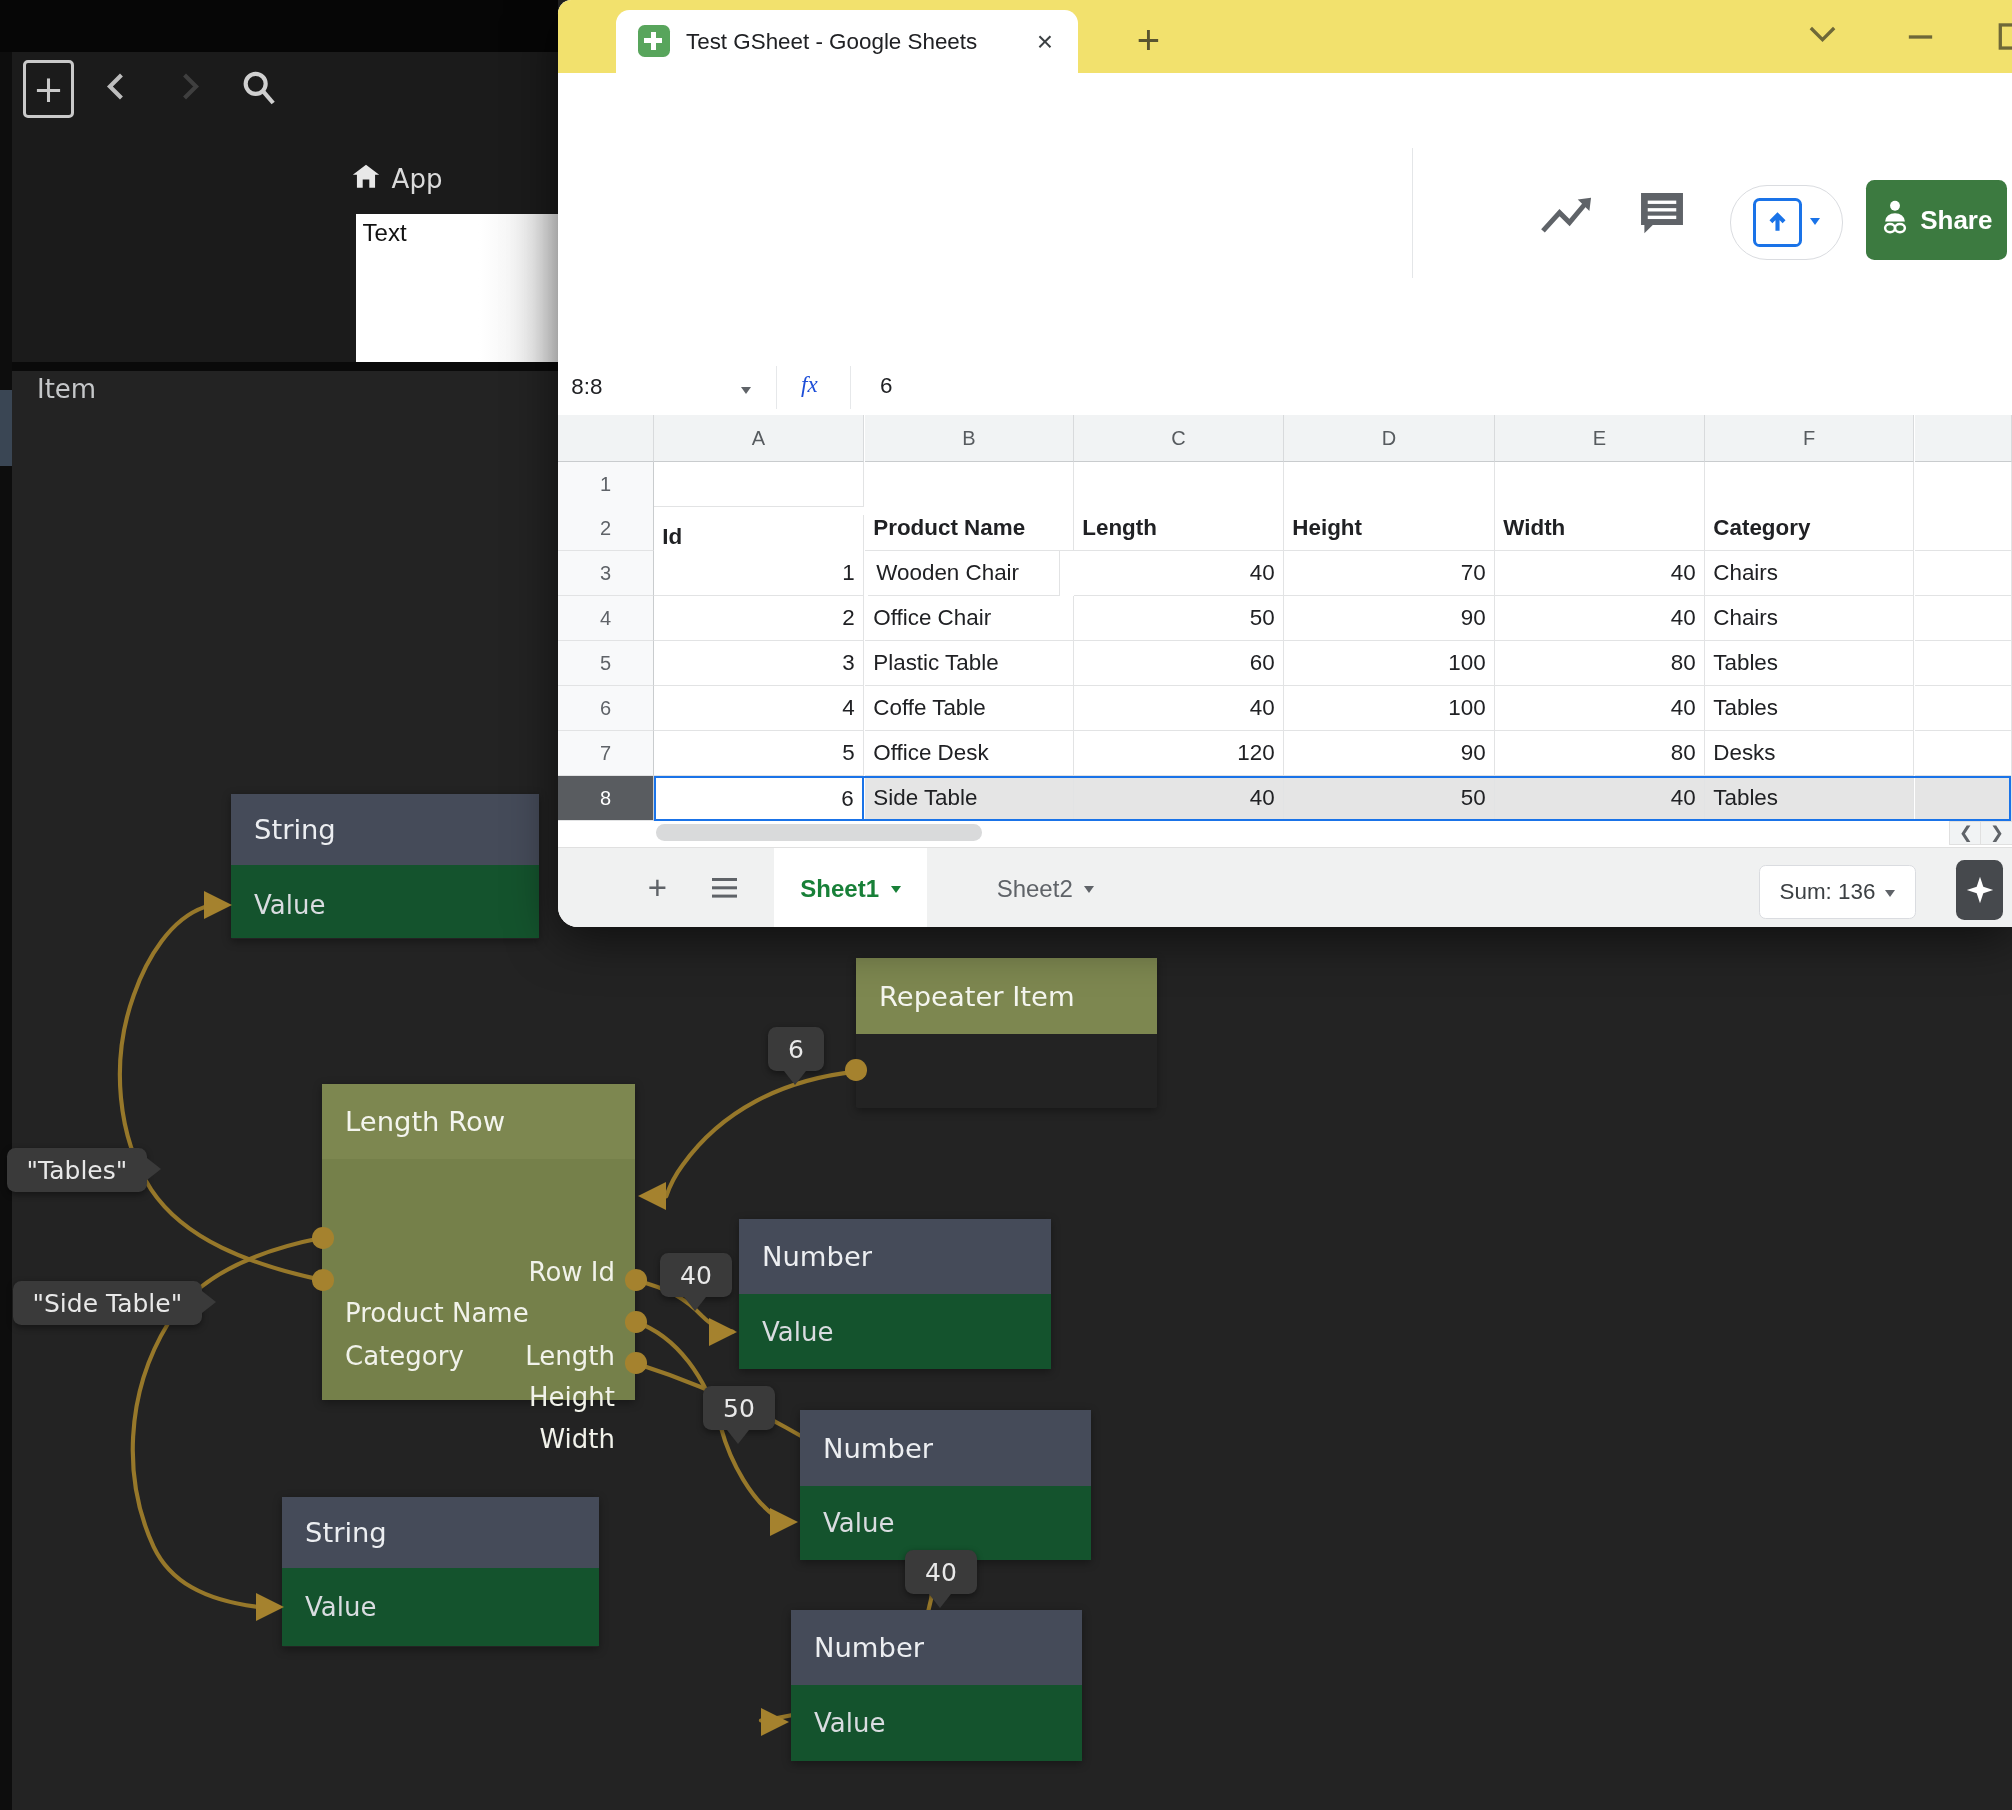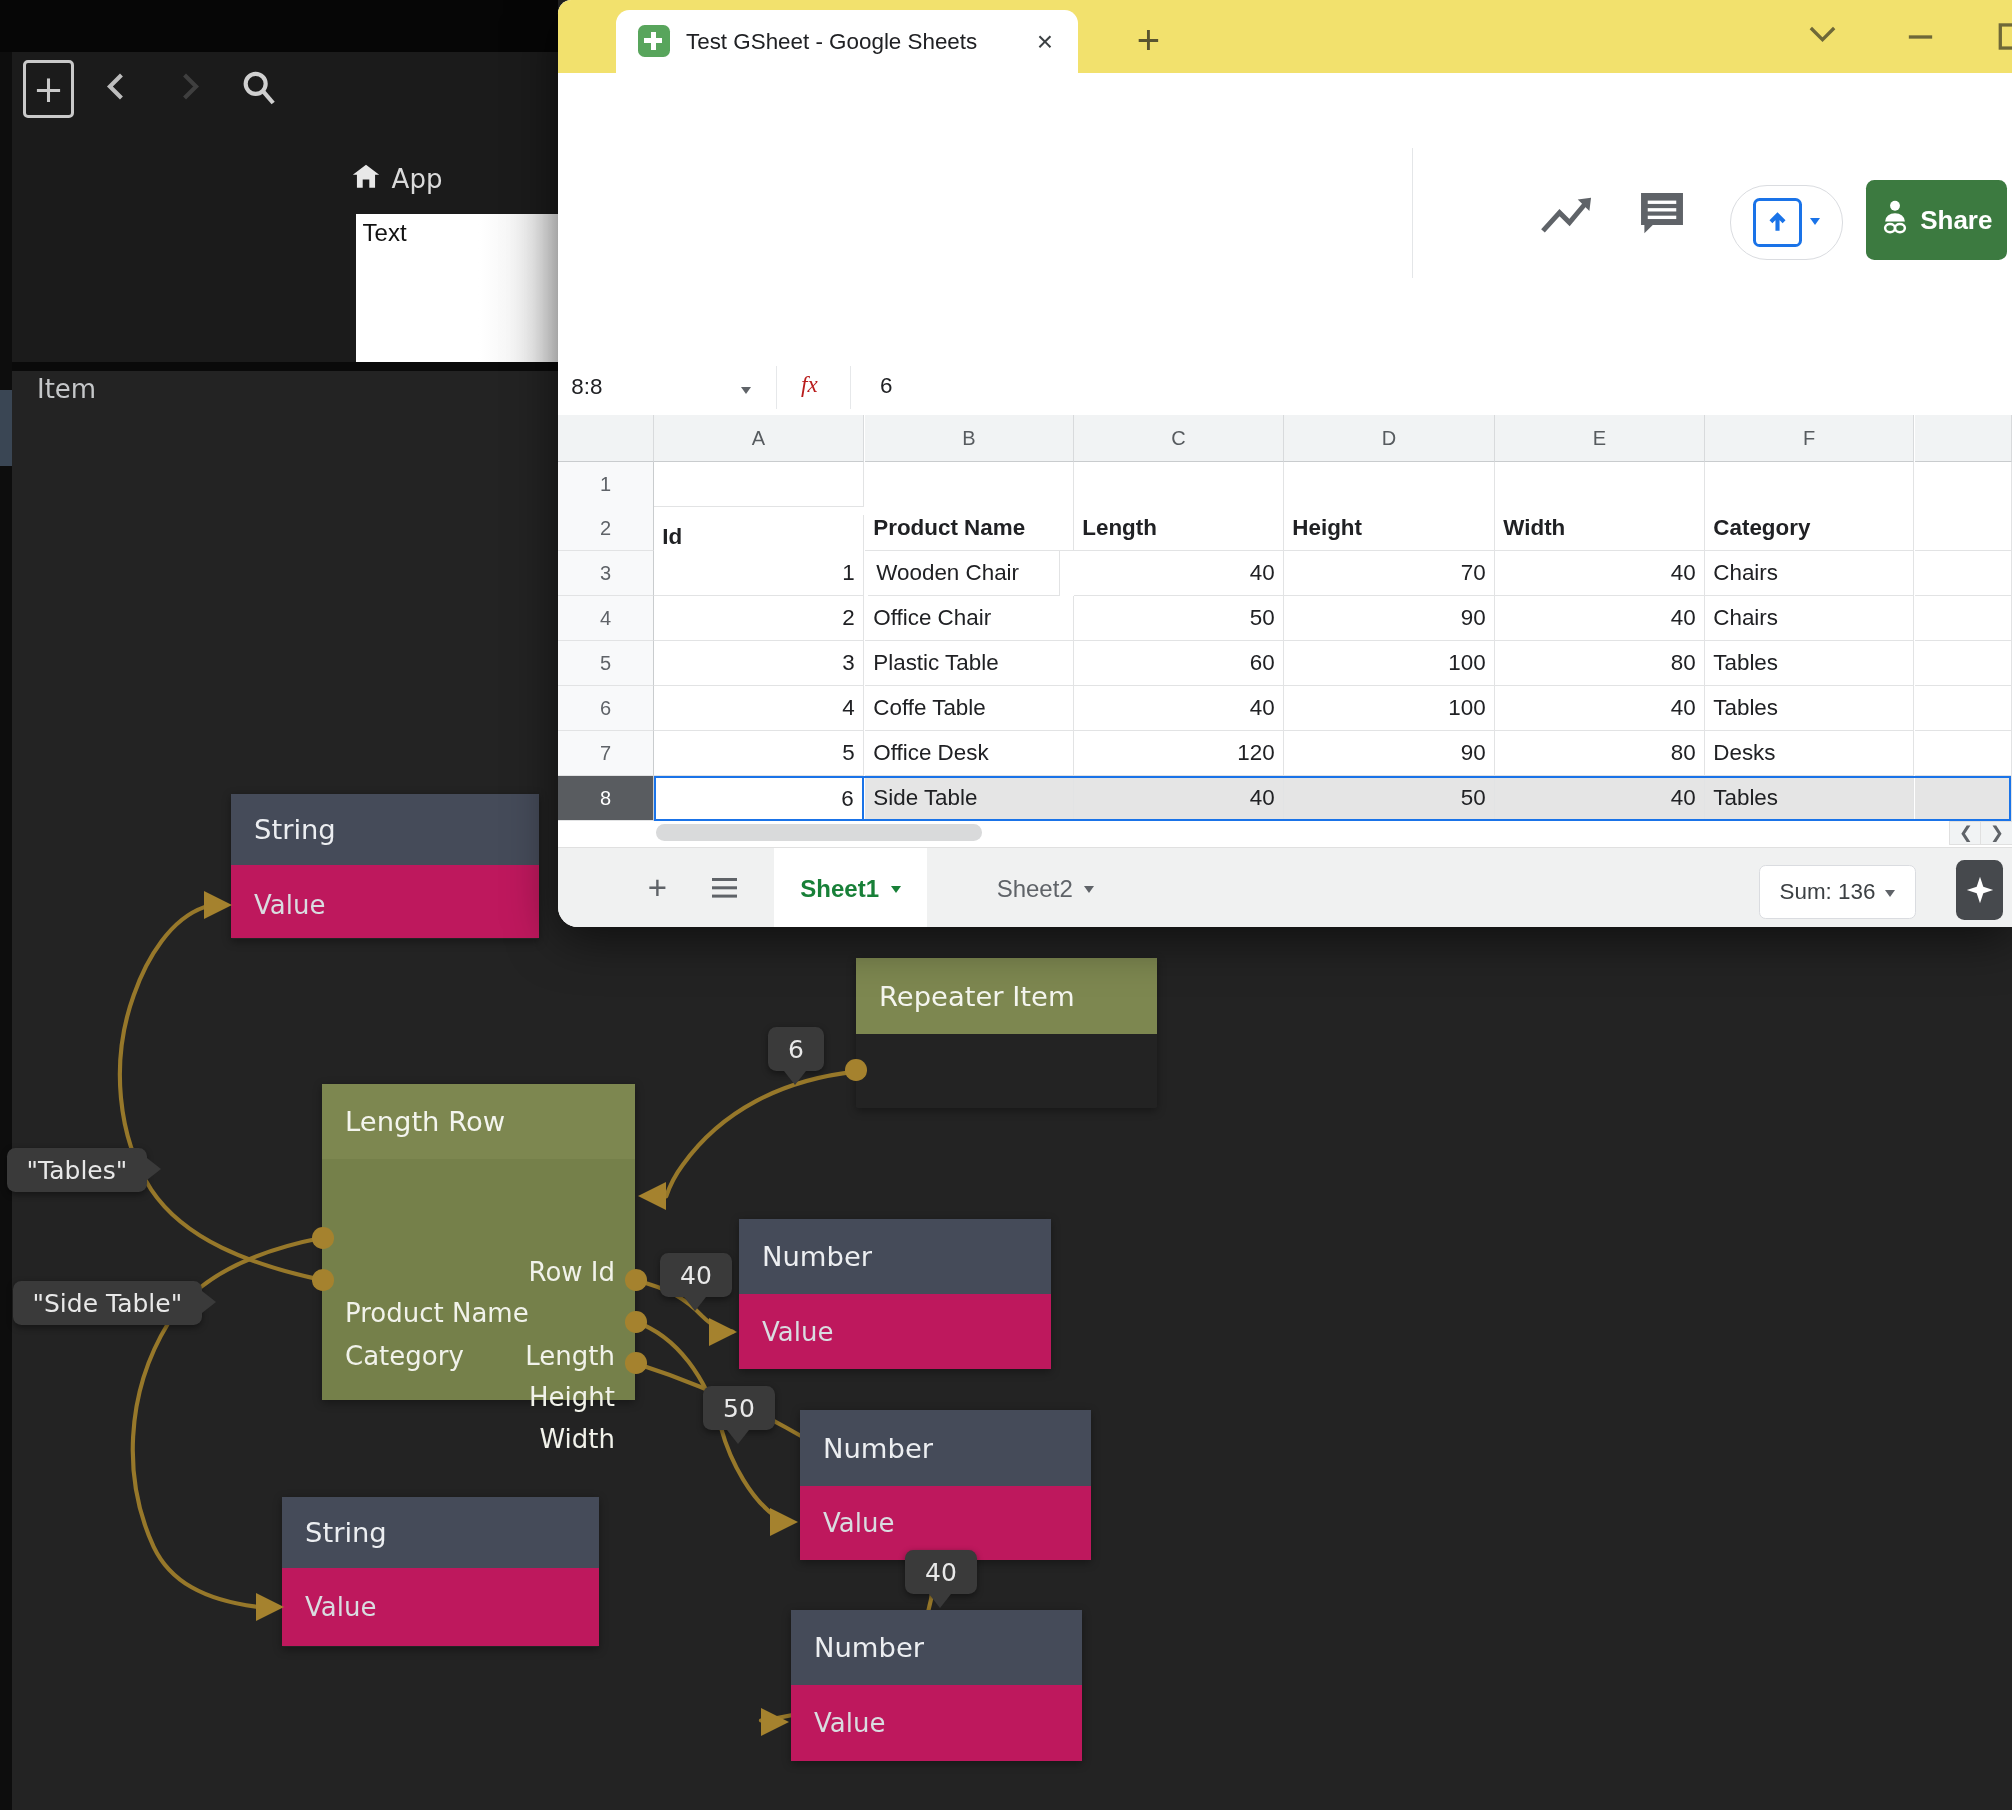--- a/index.html
+++ b/index.html
@@ -30,21 +30,21 @@
 
   
   svg.wires{left:0;top:0;pointer-events:none;}
   svg.wires path{stroke:#97782a;stroke-width:5;fill:none;stroke-linecap:round;}
 
   
   .node{position:absolute;border-radius:1.7px;box-shadow:0 2.5px 8.3px rgba(0,0,0,.35);}
   .node .nhd{display:flex;align-items:center;padding-left:23px;font-size:27.4px;}
   .node .nbd{position:relative;width:100%;}
   .node.dark .nhd{background:#454b59;color:#eceef1;}
-  .node.dark .nbd{background:#be185d;}
+  .node.dark .nbd{background:#14532d;}
   .node.dark .prow{color:#d9dce0;}
   .node.green .nhd{background:#7d8750;color:#f4f5ee;}
   .node.green .nbd{background:#75804a;}
   .node.green .prow{color:#f1f2ea;}
   .prow{position:absolute;font-size:26px;height:35px;display:flex;align-items:center;}
   .prow.pl{left:23px;}
   .prow.pr{right:20px;}
 
   .pdot{position:absolute;width:21.6px;height:21.6px;border-radius:50%;background:#a5822e;}
   .parr-r{position:absolute;width:0;height:0;border:14px solid transparent;
@@ -113,21 +113,21 @@
   .tico{top:297px;width:43px;height:43px;display:flex;align-items:center;justify-content:center;font-size:25px;}
   .tdiv{top:292px;width:0.8px;height:52px;background:#dfe1e3;}
   .tlabel{font-size:22.4px;color:#444746;display:flex;align-items:center;gap:8.3px;}
   .cdn{width:0;height:0;border:5.8px solid transparent;border-top:7.5px solid #444746;margin-top:6.6px;}
   .stack{display:flex;flex-direction:column;align-items:center;line-height:1;}
   .stack .sub{font-size:15px;margin-top:-1.7px;}
 
   .frow{left:0;top:359px;width:1454px;height:56px;background:#fff;border-bottom:0.8px solid #dfe1e3;}
   .fname{left:13.3px;top:0;height:56px;display:flex;align-items:center;font-size:22.4px;color:#202124;}
   .fdiv{top:6.6px;width:0.8px;height:43px;background:#e6e8ea;}
-  .fxit{font-style:italic;color:#b91c1c;font-size:23px;font-family:"Liberation Serif",serif;}
+  .fxit{font-style:italic;color:#1d4ed8;font-size:23px;font-family:"Liberation Serif",serif;}
   .fval{font-size:22.4px;color:#202124;}
 
   
   .gridwrap{left:0;top:415px;width:1454px;height:431px;background:#fff;}
   .gcell{position:absolute;box-sizing:border-box;border-right:0.8px solid #e2e3e4;
          border-bottom:0.8px solid #e2e3e4;font-size:22.4px;color:#202124;
          display:flex;align-items:center;padding:0 8.3px;background:#fff;}
   .gcell.hd{background:#f1f3f4;color:#575b5f;font-size:20px;justify-content:center;
             border-right:0.8px solid #d8dadc;border-bottom:0.8px solid #c9ccce;padding:0;}
   .gcell.gut{background:#f8f9fa;color:#5f6368;font-size:20px;justify-content:center;

